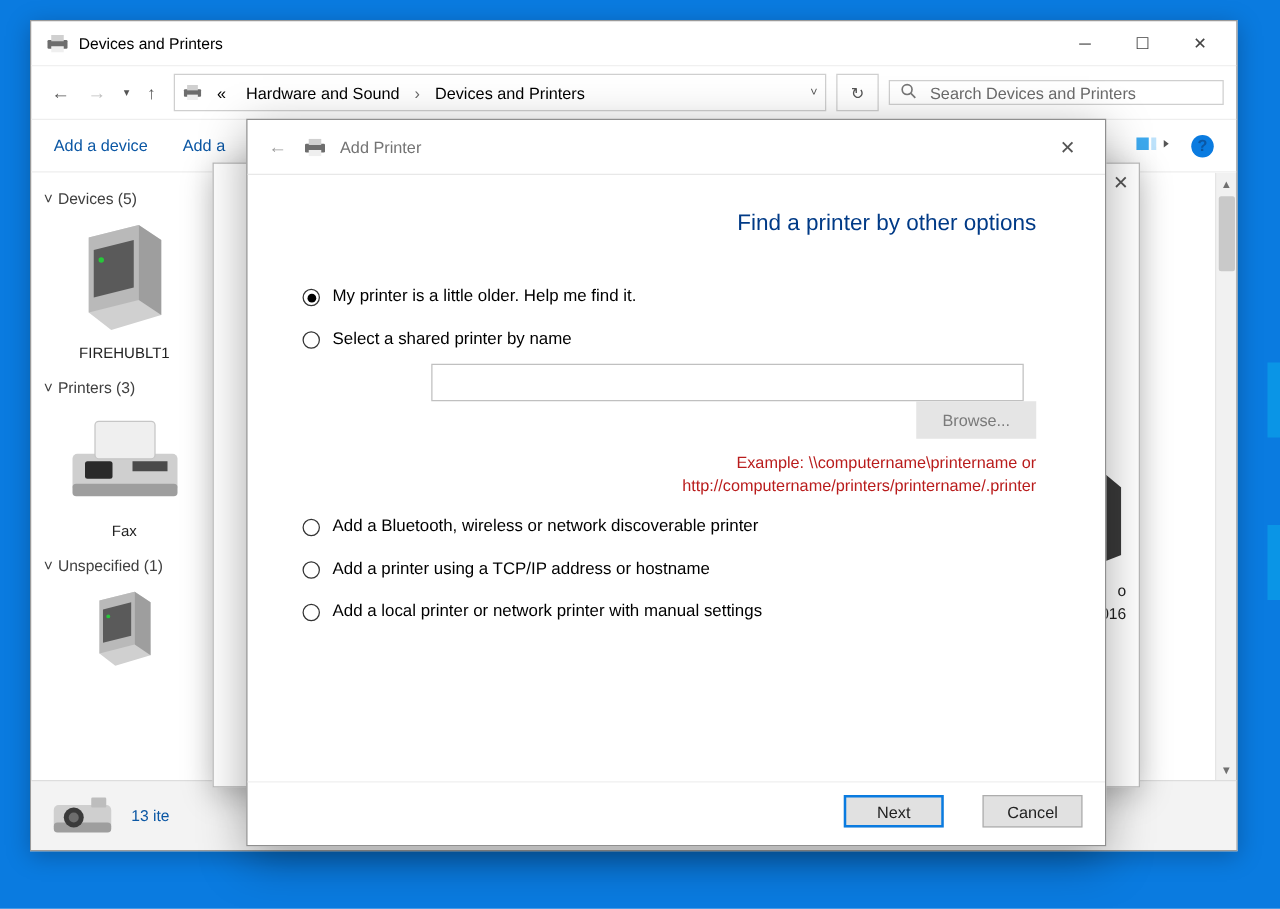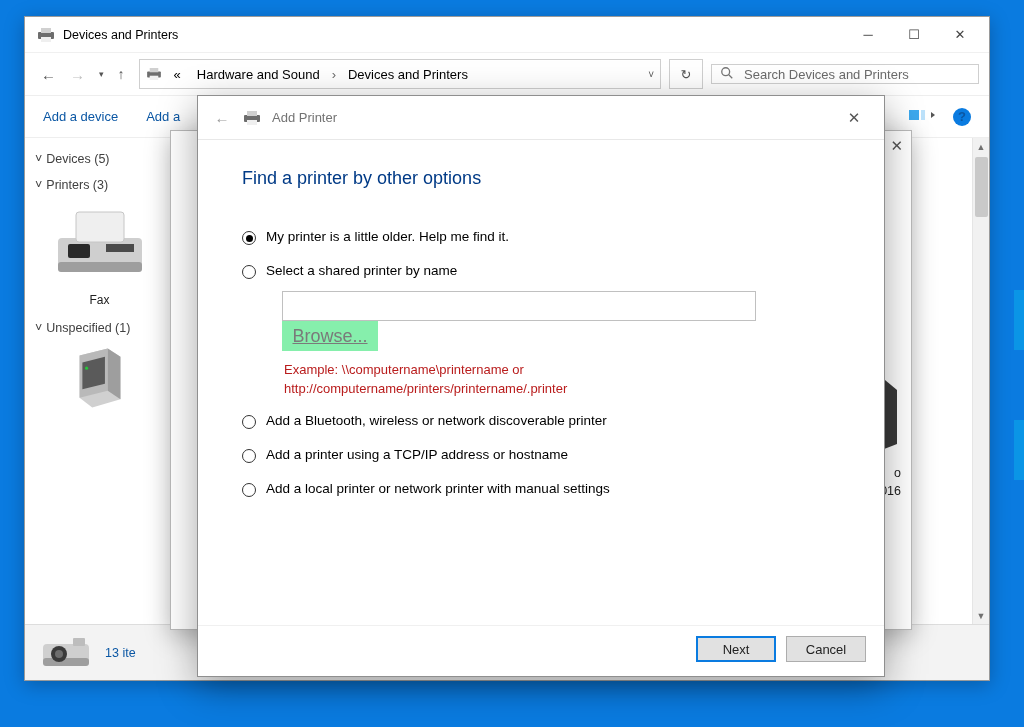--- a/index.html
+++ b/index.html
@@ -172,57 +172,57 @@
     height:44px;
     display:flex; align-items:center;
     padding: 0 10px 0 12px;
     border-bottom:1px solid #e8e8e8;
   }
   .wiz-back { width:24px; text-align:center; color:#9a9a9a; font-size:15px; margin-right:8px;}
   .wiz-title .printer-ico { margin-right:10px; }
   .wiz-title-text { font-size:13px; color:#737373;}
   .wiz-close { margin-left:auto; width:40px; text-align:center; color:#555; font-size:15px;}
 
-  .wiz-body { flex:1; padding: 20px 32px 10px 44px; }
+  .wiz-body { flex:1; padding: 20px 55px 10px 44px; text-align: right; }
   .wiz-heading { font-size:18px; color:#003a86; margin: 8px 0 40px; font-weight:400;}
 
   .opt { display:flex; align-items:flex-start; gap:10px; margin-bottom: 18px; font-size:13.5px; color:#000;}
   .radio {
     width:14px; height:14px; border:1.4px solid #333; border-radius:50%;
     flex:0 0 14px; margin-top:2px; display:flex; align-items:center; justify-content:center;
   }
   .radio.selected::after { content:""; width:7px; height:7px; background:#000; border-radius:50%; }
 
   .shared-sub { margin: -6px 0 14px 40px; }
   .shared-input {
     width: 474px; height:30px;
     border:1px solid #c0c0c0;
     display:inline-block; vertical-align:top;
     margin-right:10px;
   }
   .browse-btn {
     display:inline-flex; align-items:center; justify-content:center;
     width:96px; height:30px;
-    background:#86efac; color:#7a7a7a;
-    font-size:18px;
-    text-decoration:underline;
+    background:#e5e5e5; color:#7a7a7a;
+    font-size:13px;
   }
   .example { margin:10px 0 0 2px; font-size:13px; color:#b91c1c; line-height:1.45;}
 
   .wiz-footer {
     padding: 10px 18px 14px;
     display:flex; justify-content:flex-end; gap:10px;
     border-top:1px solid #f0f0f0;
   }
   .btn {
     min-width:80px; height:26px;
     display:inline-flex; align-items:center; justify-content:center;
     font-size:13px;
     background:#e1e1e1;
     border:1px solid #adadad;
+    margin-left:21px;
   }
   .btn.primary { background:#e1e1e1; border:2px solid #0a7be0; }
 
   
   .printer-ico svg { display:block; }
 
   
   .edge-tab {
     position:absolute; right:0; width:10px; height:60px;
     background:#0a95e6;
@@ -300,20 +300,30 @@
             <polygon points="22,5 26,8 22,11" fill="#555"></polygon>
           </svg>
       </span>
       <span class="help-circle">?</span>
     </div>
   </div>
 
   <div class="body-row">
     <div class="sidebar">
       <div class="group-head"><span class="chev">˅</span><span>Devices (5)</span></div>
+      <div class="device-card">
+        <svg width="78" height="88" viewBox="0 0 78 88">
+          <polygon points="10,12 50,2 68,14 68,74 28,86 10,72" fill="#d0d0d0"></polygon>
+          <polygon points="10,12 50,2 50,62 10,72" fill="#b9b9b9"></polygon>
+          <polygon points="50,2 68,14 68,74 50,62" fill="#9e9e9e"></polygon>
+          <polygon points="14,22 46,14 46,52 14,60" fill="#5a5a5a"></polygon>
+          <circle cx="20" cy="30" r="2.2" fill="#27c73a"></circle>
+        </svg>
+        <div class="name">FIREHUBLT1</div>
+      </div>
 
       <div class="group-head"><span class="chev">˅</span><span>Printers (3)</span></div>
       <div class="device-card">
         <svg width="96" height="80" viewBox="0 0 96 80">
           <rect x="6" y="34" width="84" height="30" rx="4" fill="#cfcfcf"></rect>
           <rect x="6" y="58" width="84" height="10" rx="3" fill="#9e9e9e"></rect>
           <rect x="24" y="8" width="48" height="30" rx="3" fill="#efefef" stroke="#c6c6c6"></rect>
           <rect x="54" y="40" width="28" height="8" fill="#4a4a4a"></rect>
           <rect x="16" y="40" width="22" height="14" rx="2" fill="#2a2a2a"></rect>
         </svg>

